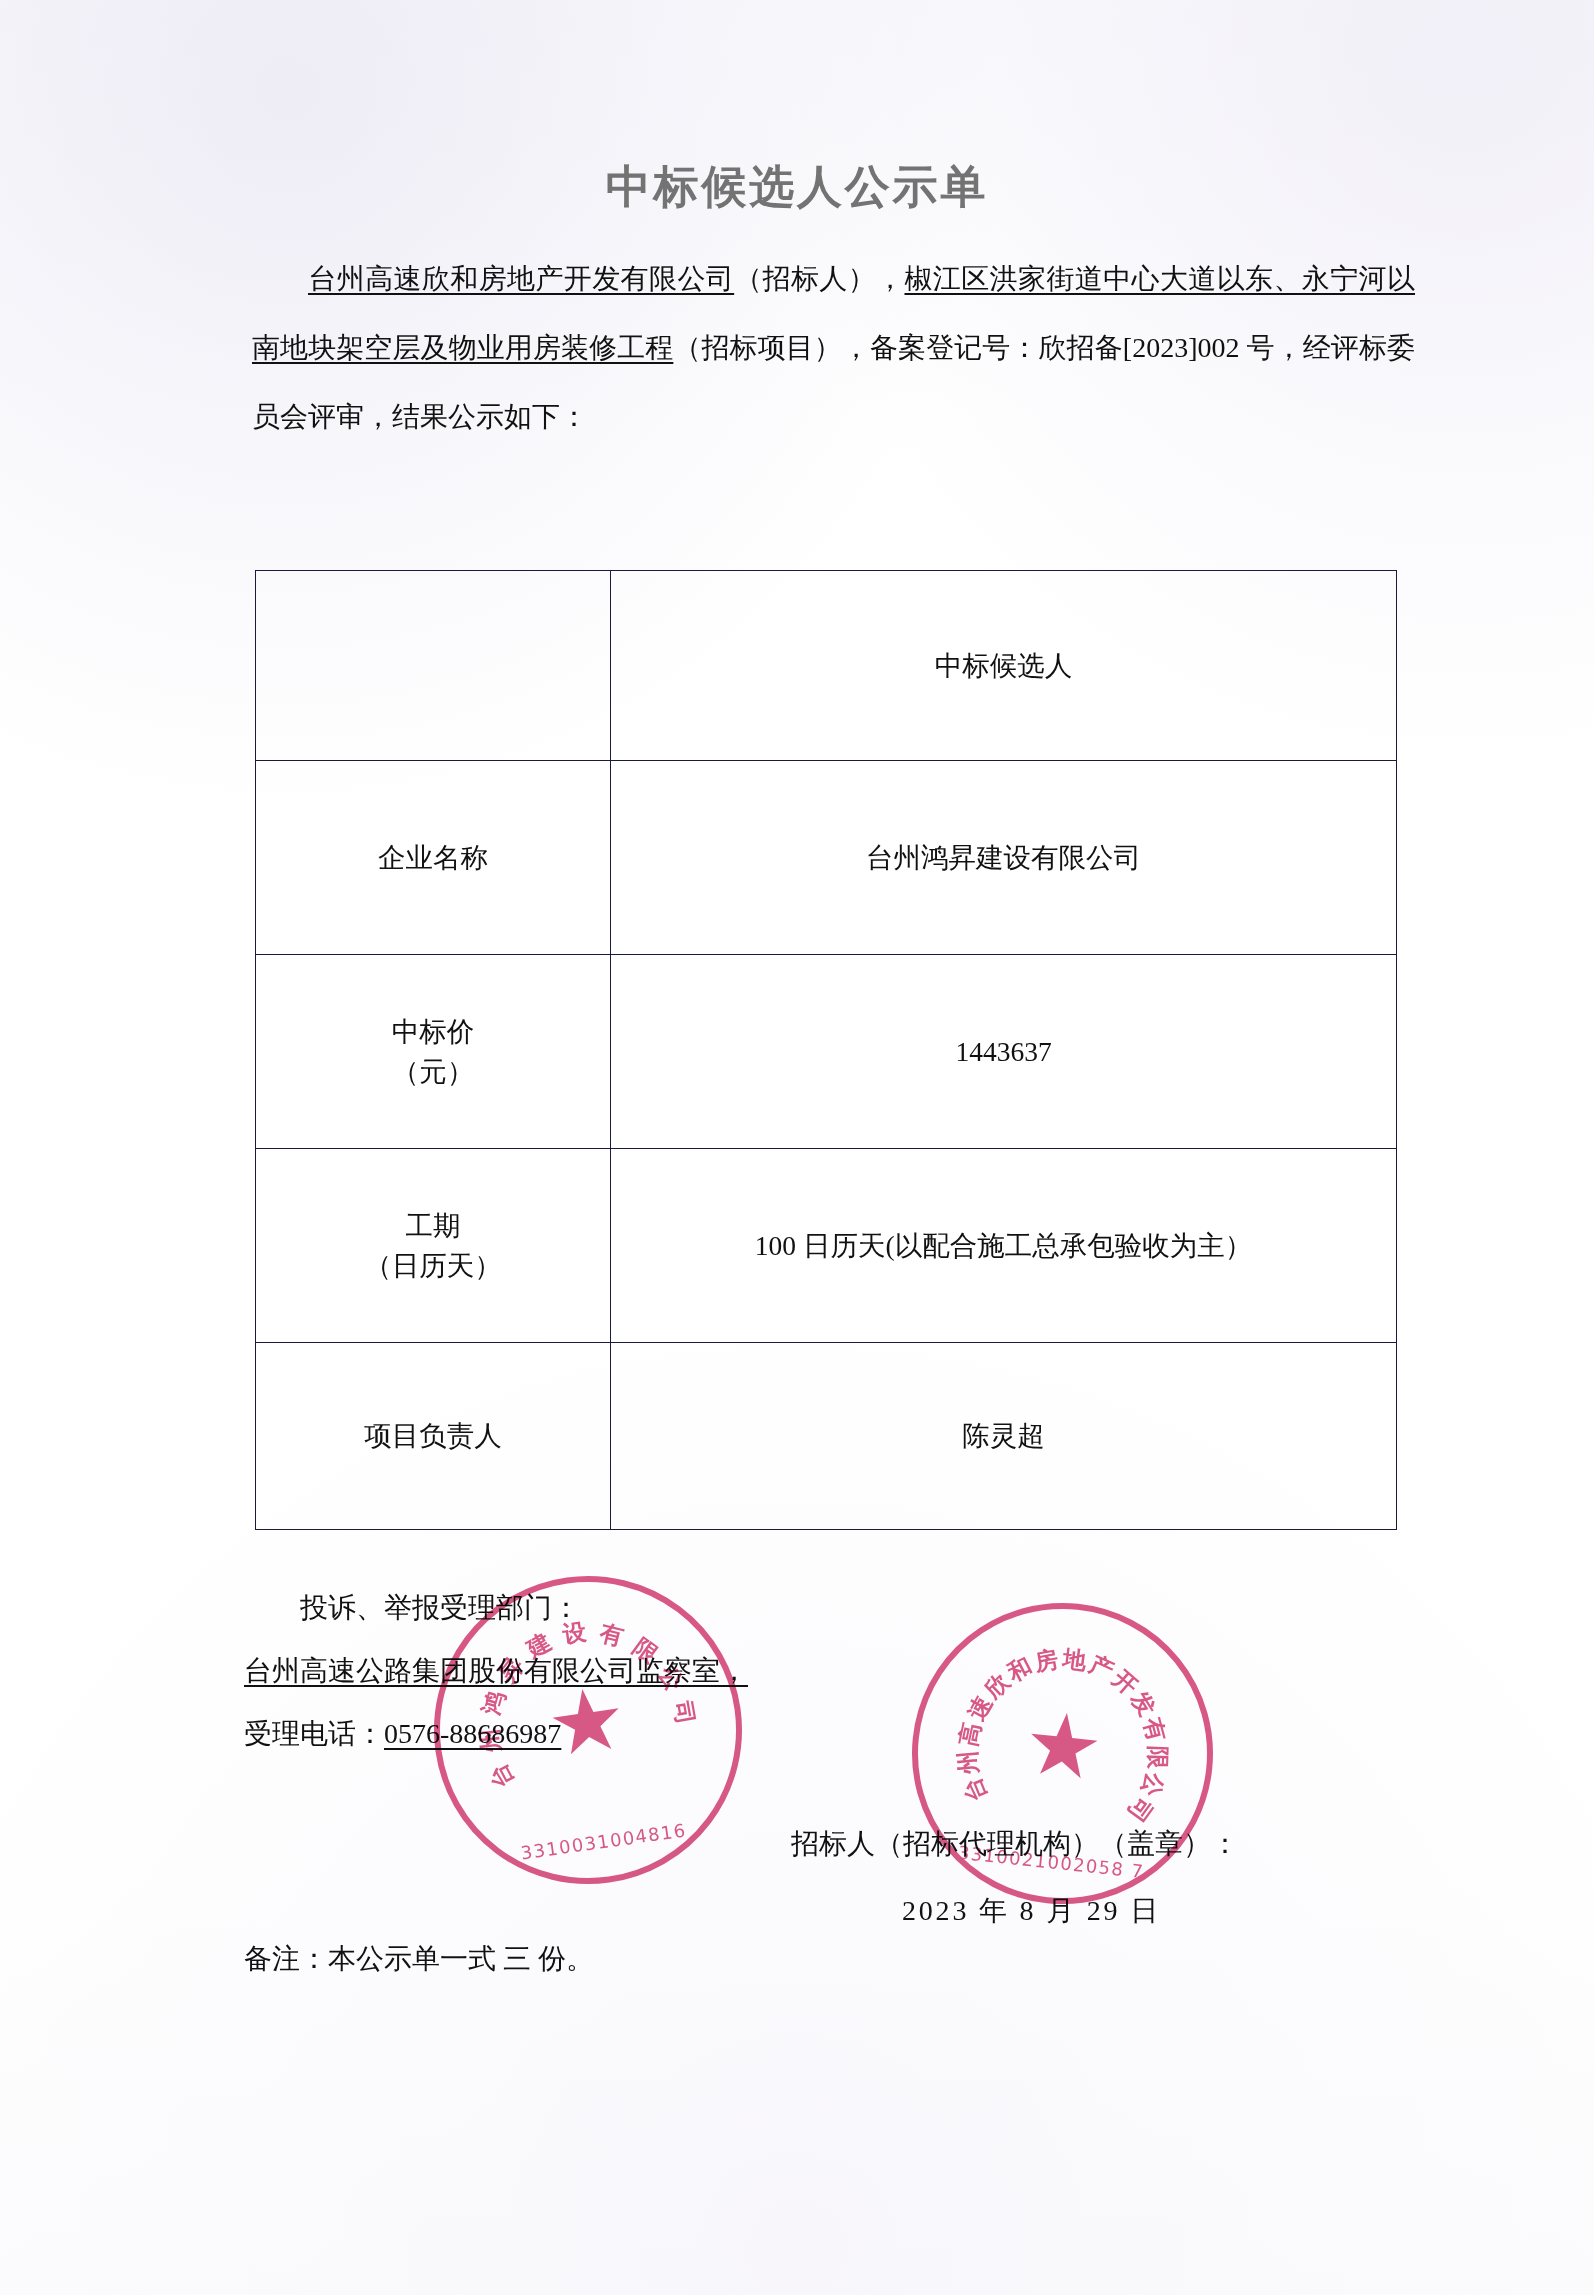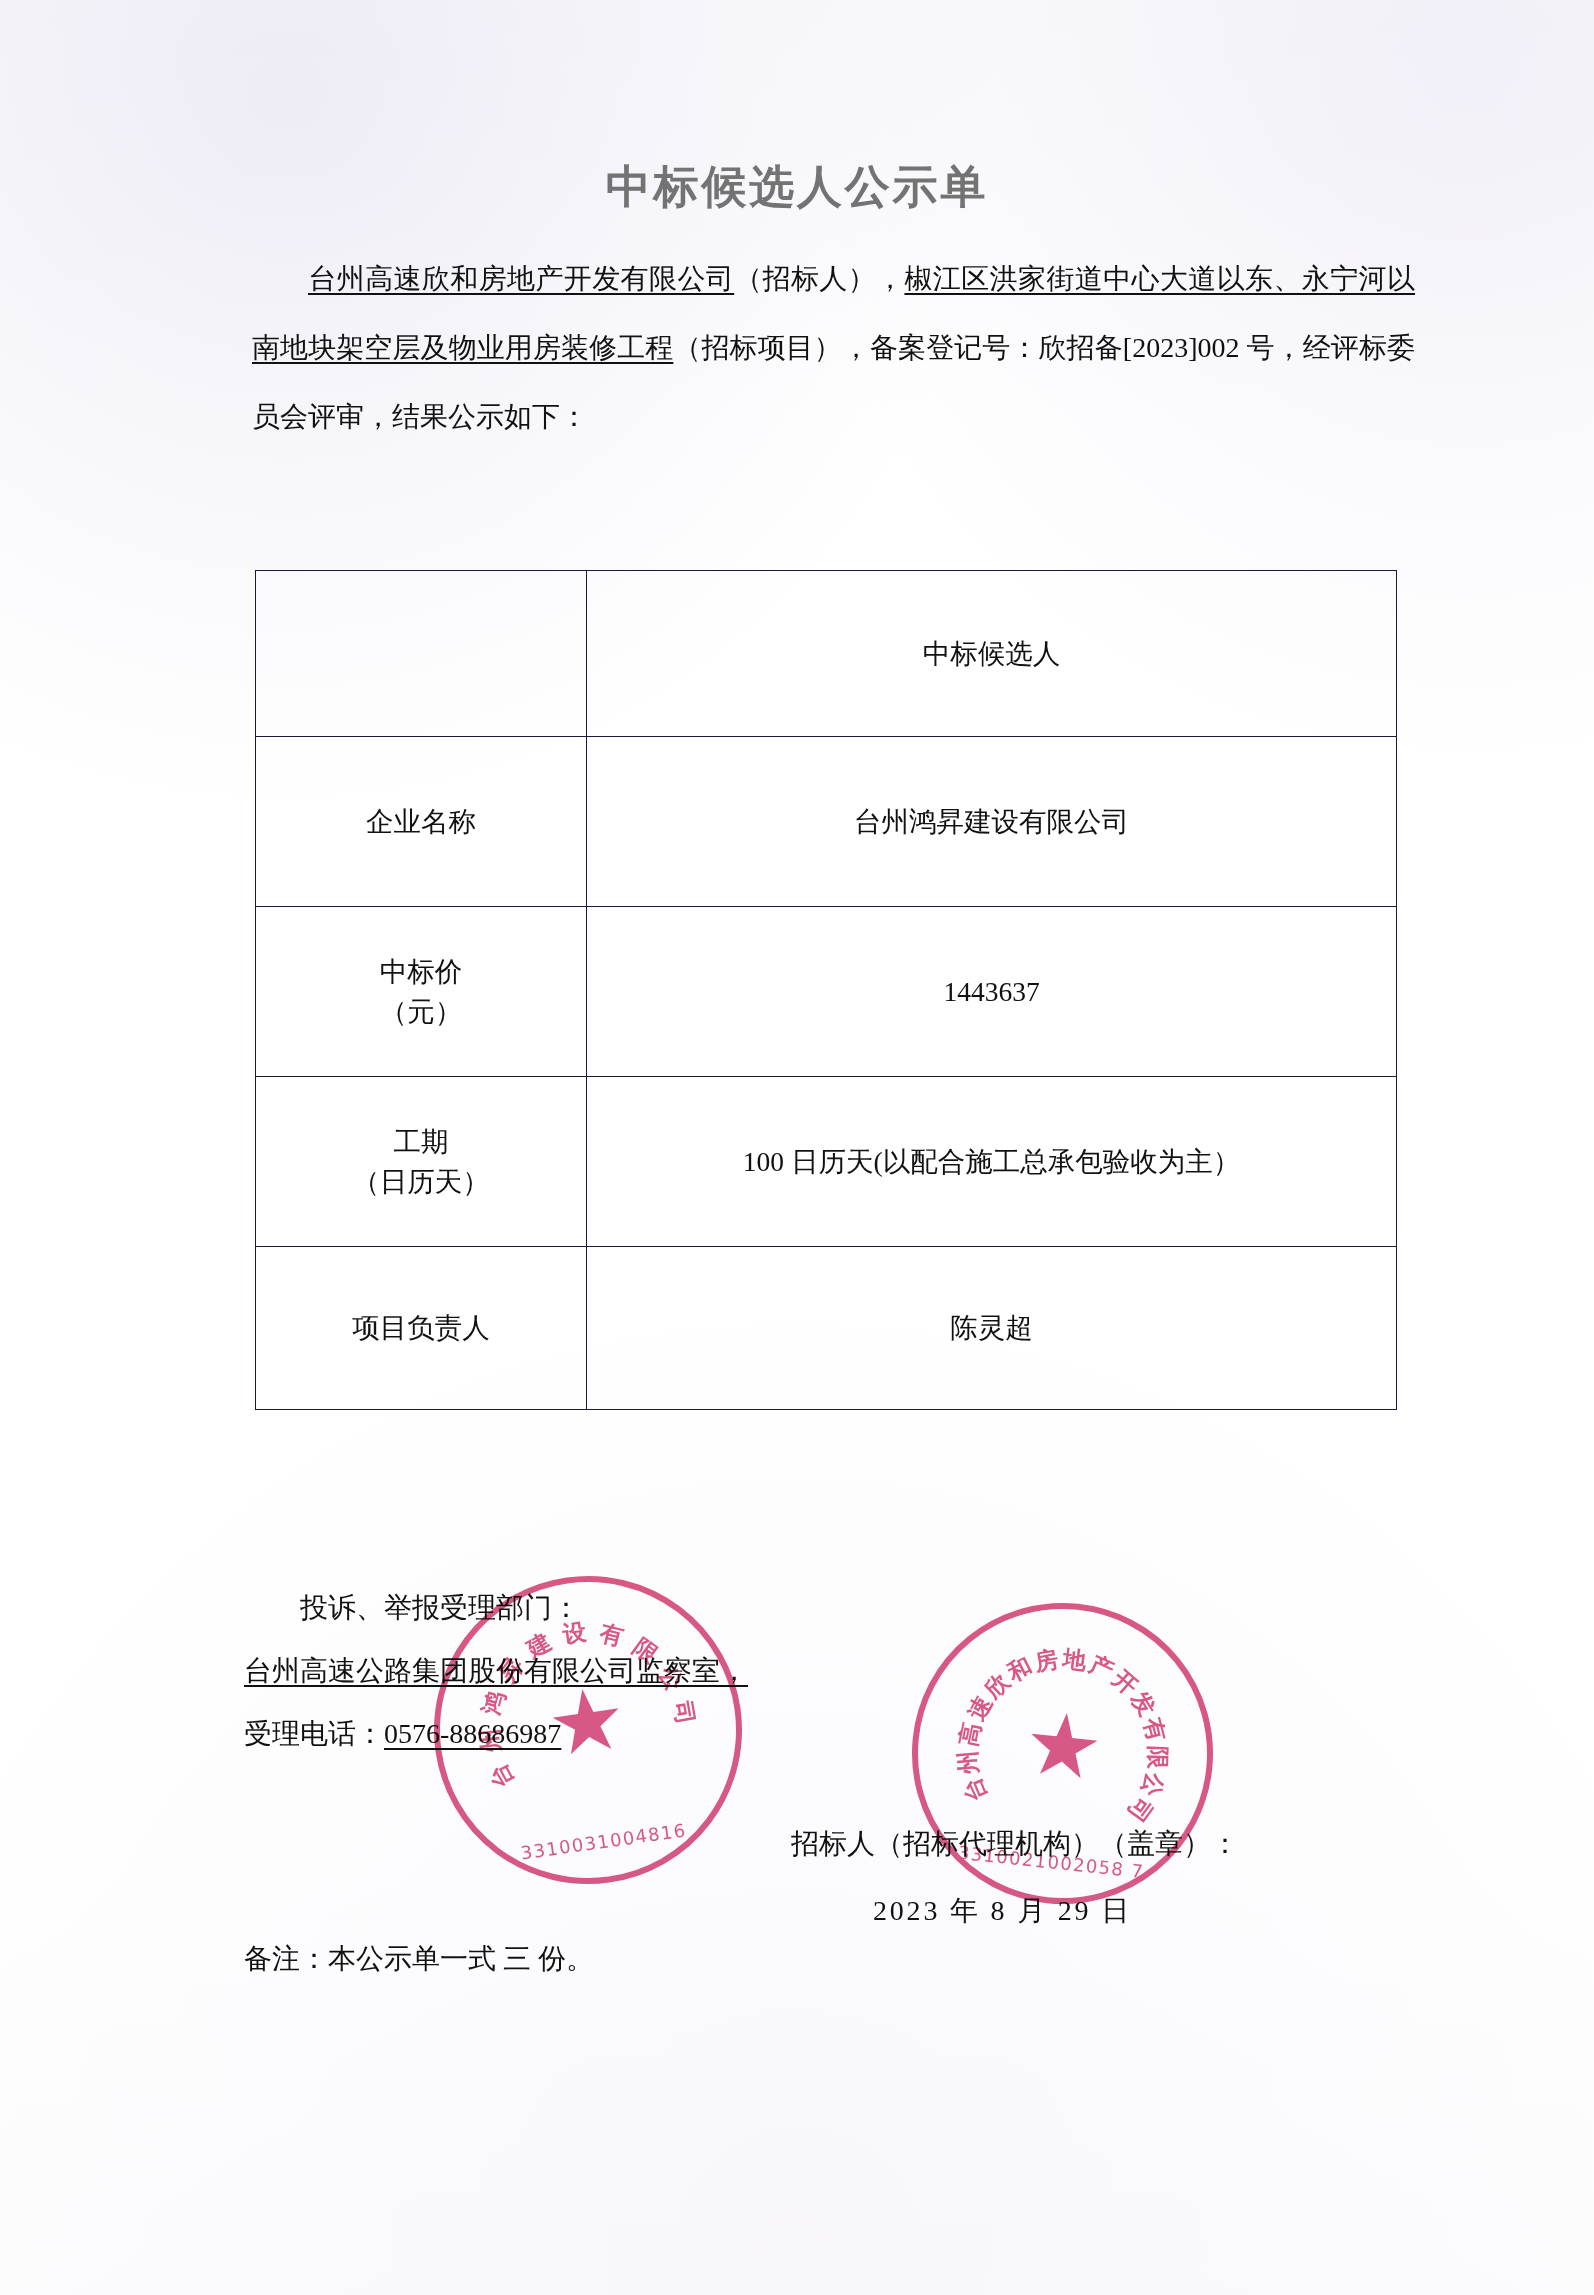--- a/index.html
+++ b/index.html
@@ -67,21 +67,21 @@
     width: 1142px;
     border-collapse: collapse;
     table-layout: fixed;
   }
   .tbl td {
     border: 1.4px solid #1a1a3d;
     text-align: center;
     vertical-align: middle;
     font-size: 27.5px;
     color: #111;
-    padding: 0;
+    padding: 12px;
   }
   .tbl .col-label { width: 330px; }
   .r1 td { height: 165px; }
   .r2 td { height: 169px; }
   .r3 td { height: 169px; }
   .r4 td { height: 169px; }
   .r5 td { height: 162px; }
   .r6 td { height: 158px; }
   .cell-two-line { line-height: 40px; }
 
@@ -100,21 +100,21 @@
 
   .sign-block {
     position: absolute;
     top: 1810px;
     left: 791px;
     font-size: 28px;
     line-height: 67px;
     color: #111;
   }
   .sign-date {
-    margin-left: 82px;
+    margin-left: 111px;
     letter-spacing: 2.8px;
   }
 
   .remark {
     position: absolute;
     top: 1940px;
     left: 244px;
     font-size: 28px;
     color: #111;
   }

